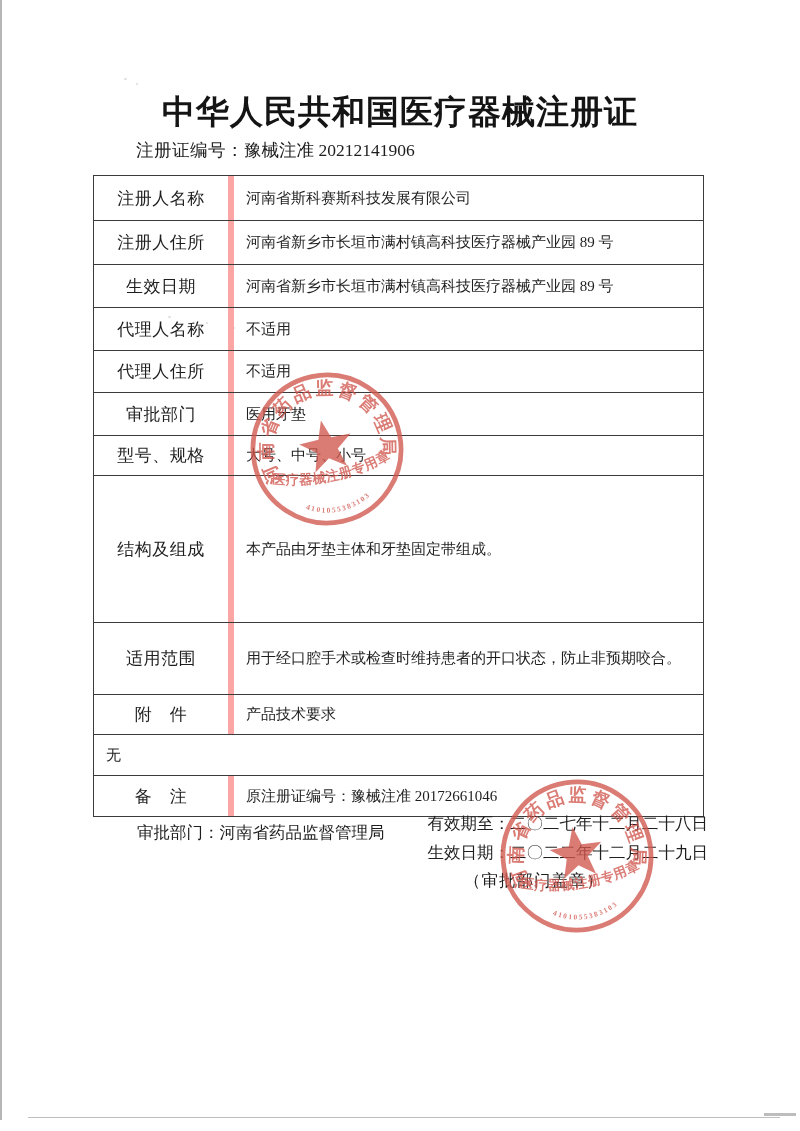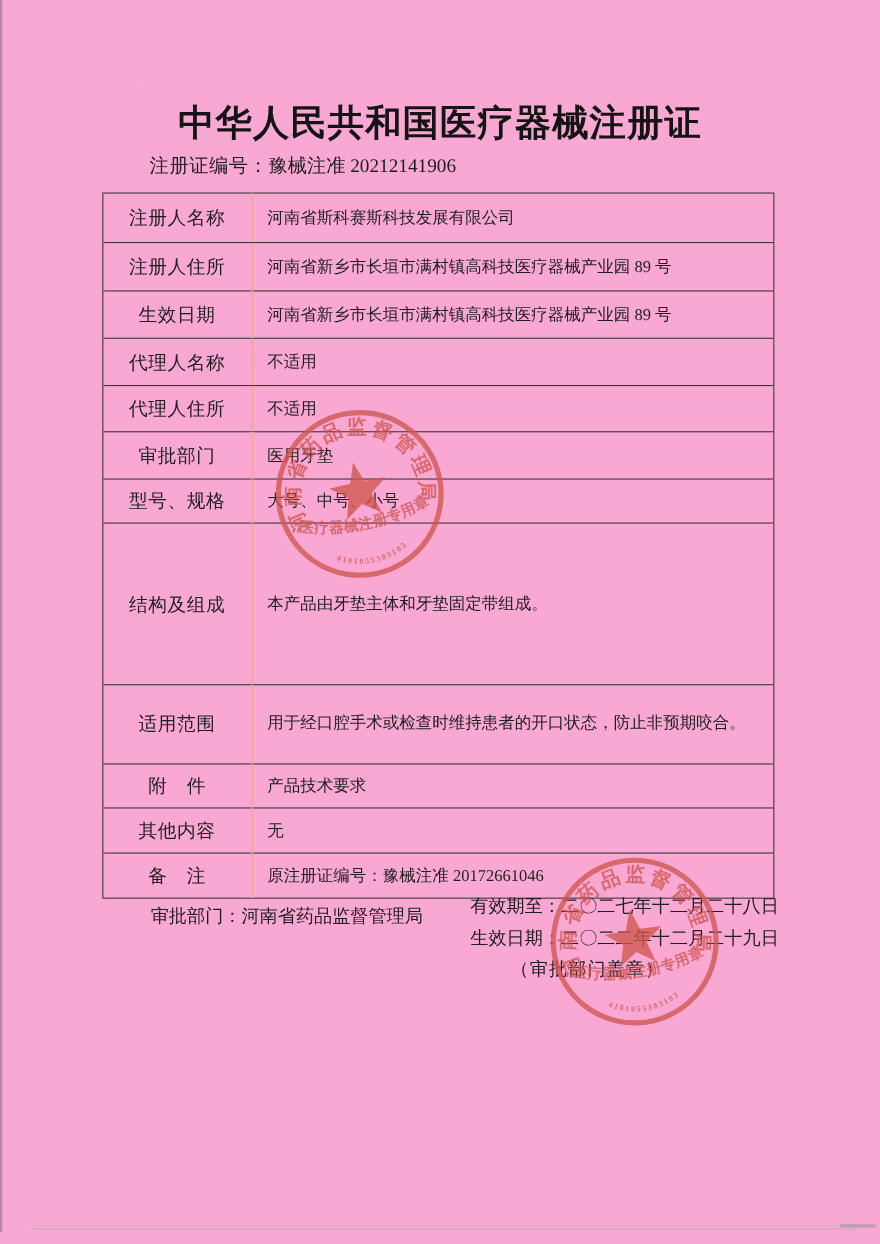--- a/index.html
+++ b/index.html
@@ -1,18 +1,18 @@
 <!DOCTYPE html>
 <html><head>
 <meta charset="utf-8">
 <style>
   html,body{margin:0;padding:0;background:#e8e8e8;}
   .page{
     position:relative;width:800px;height:1131px;margin:0 auto;
-    background:#f9a8d4;overflow:hidden;
+    background:#ffffff;overflow:hidden;
     font-family:"Liberation Serif","DejaVu Serif",serif;
     color:#1e1e1e;
   }
   
   .edge-left{position:absolute;left:0;top:0;width:2px;height:1120px;background:#6e6e6e;opacity:.5;}
   .edge-bottom{position:absolute;left:28px;top:1117px;width:752px;height:1px;background:#b3b3b3;opacity:.85;}
   .corner-mark{position:absolute;left:764px;top:1113px;width:32px;height:3px;background:#9a9a9a;opacity:.65;}
   .speck{position:absolute;background:#bfbfbf;border-radius:50%;opacity:.55;}
 
   .doc-title{
@@ -26,21 +26,21 @@
 
   .tbl{
     position:absolute;left:93px;top:175px;width:611px;
     border:1.5px solid #3b3b3b;box-sizing:border-box;background:transparent;
   }
   .row{display:flex;box-sizing:border-box;}
   .row + .row{border-top:1px solid #3b3b3b;}
   .h44{height:44px}.h43{height:43px}.h42{height:42px}.h40{height:40px}
   .h147{height:147px}.h72{height:72px}.h41{height:41px}
   .lab{
-    flex:0 0 134px;border-right:3px solid #fca5a5;
+    flex:0 0 134px;border-right:6px solid #fca5a5;
     display:flex;align-items:center;justify-content:center;
     font-size:17px;letter-spacing:.5px;
   }
   .val{
     flex:1;display:flex;align-items:center;
     padding:2px 8px 2px 12px;font-size:15px;box-sizing:border-box;
   }
   .val.multi{line-height:35px;}
 
   .footer-dept{position:absolute;left:137px;top:822px;font-size:16.5px;}
@@ -112,21 +112,20 @@
     </div>
     <div class="row h72">
       <div class="lab">适用范围</div>
       <div class="val multi">用于经口腔手术或检查时维持患者的开口状态，防止非预期咬合。</div>
     </div>
     <div class="row h40">
       <div class="lab">附　件</div>
       <div class="val">产品技术要求</div>
     </div>
     <div class="row h41">
-      <div class="lab">其他内容</div>
       <div class="val">无</div>
     </div>
     <div class="row h41">
       <div class="lab">备　注</div>
       <div class="val">原注册证编号：豫械注准 20172661046</div>
     </div>
   </div>
 
   <div class="footer-dept">
     <span>审批部门：</span><span>河南省药品监督管理局</span>

